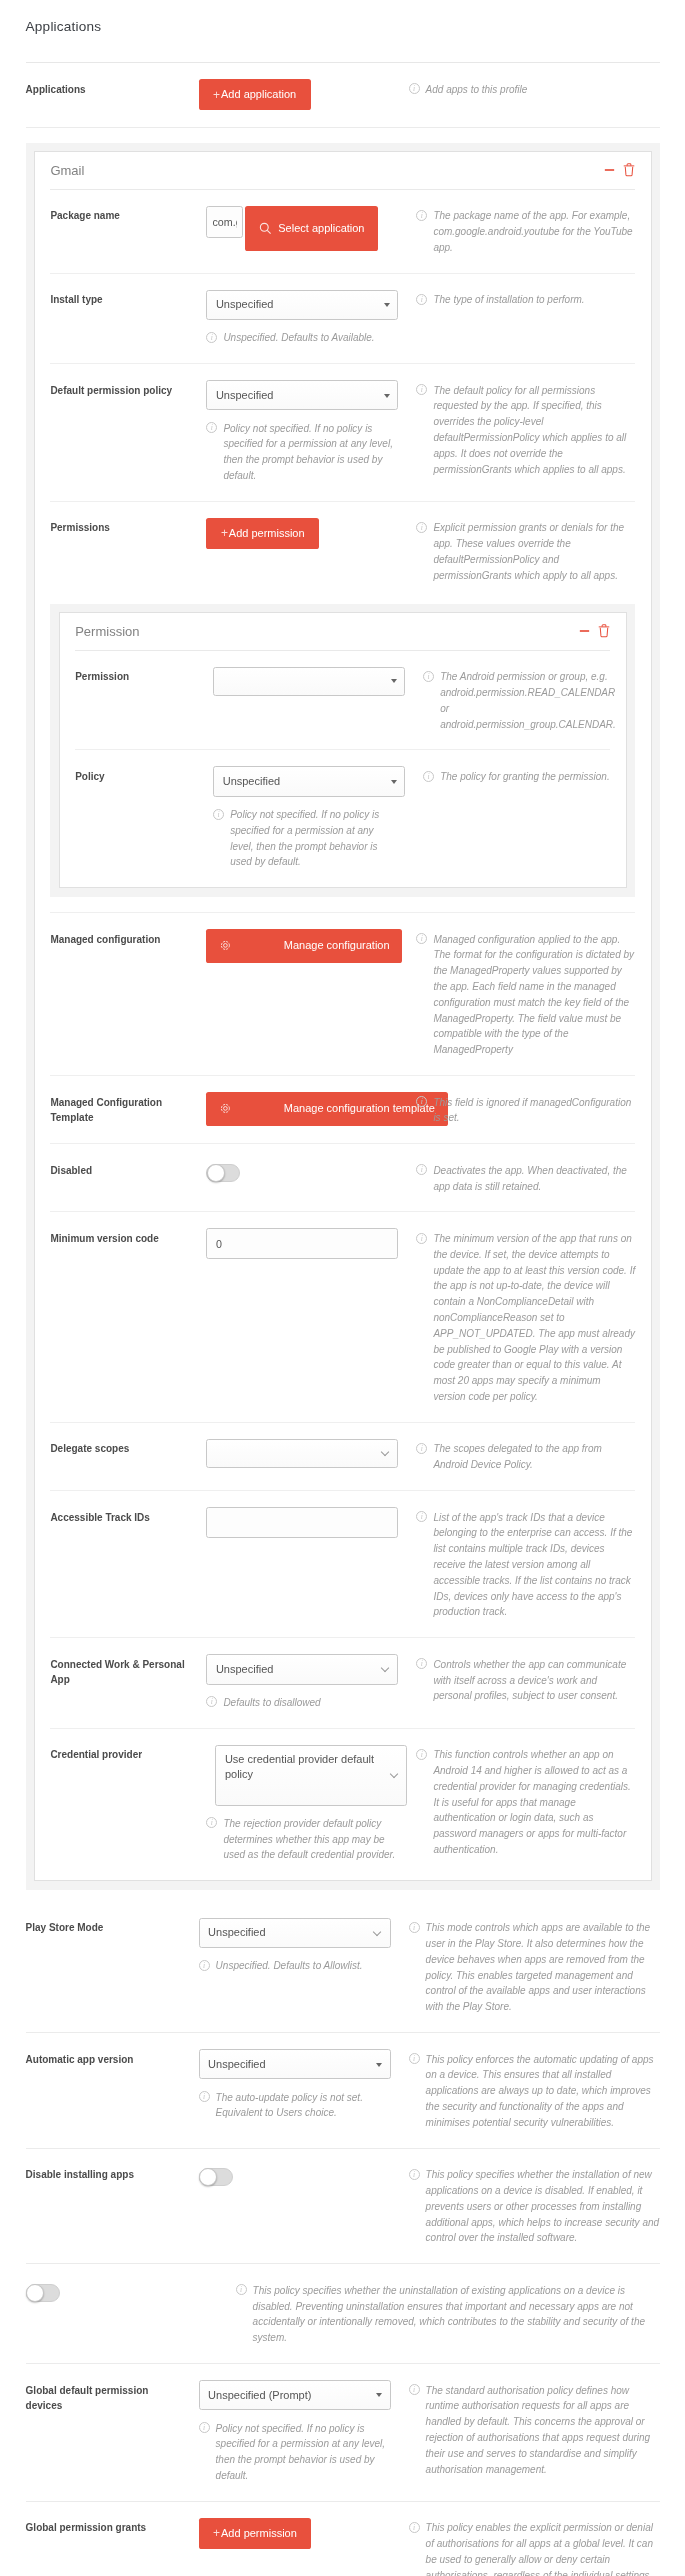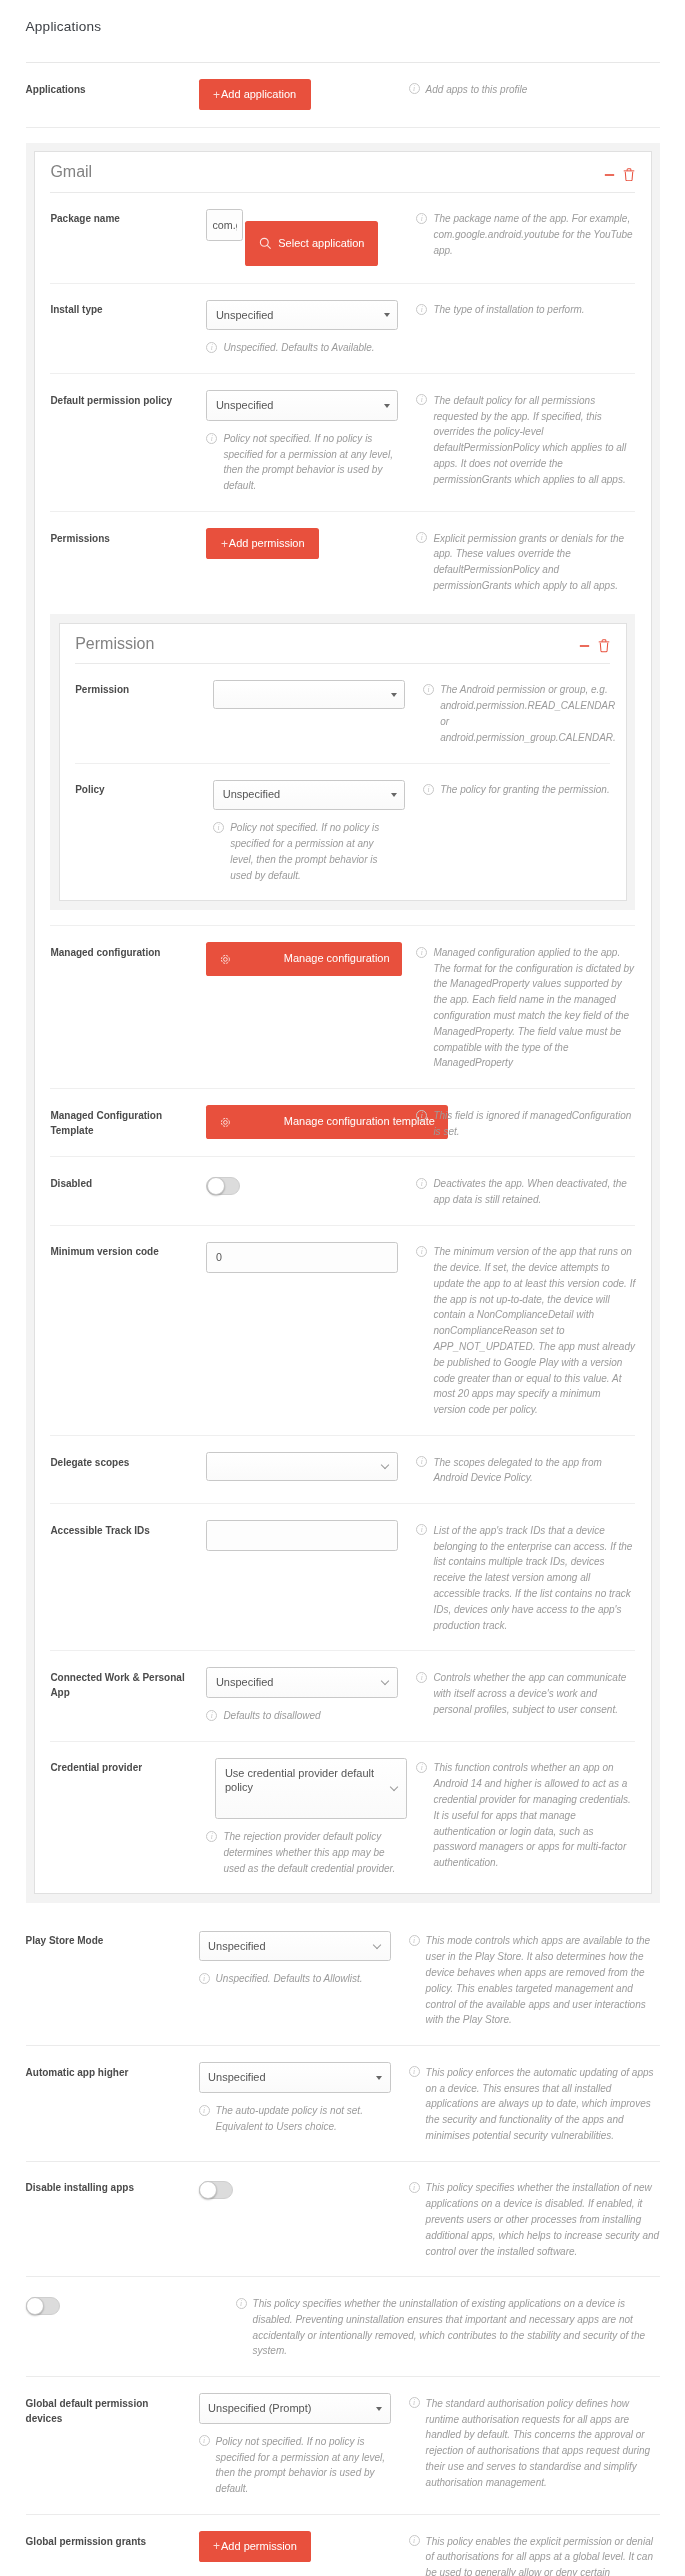--- a/index.html
+++ b/index.html
@@ -75,40 +75,40 @@
     border-right: 0.9px solid #999; border-bottom: 0.9px solid #999;
     transform: rotate(45deg);
   }
   .text-input {
     width: 192px; height: 31px; border: 0.9px solid #c8c8c8; border-radius: 2.6px;
     background: #fdfdfd; font-family: inherit; font-size: 10.7px; color: #555;
     padding: 0 8.5px;
   }
   .pkg-input { width: 37px; height: 32px; padding: 0 5.1px; vertical-align: top; }
   .pkg-row-control { display: flex; align-items: flex-start; }
-  .pkg-row-control .btn { margin-left: 1.7px; margin-top: 12px; justify-content: center; }
+  .pkg-row-control .btn { margin-left: 1.7px; margin-top: 0; justify-content: center; }
 
   
   .toggle {
     position: relative; width: 34px; height: 18px; border-radius: 9.4px;
     background: #dcdcdc; border: 0.9px solid #cfcfcf; cursor: pointer; margin-top: 3.4px;
   }
   .toggle .knob {
     position: absolute; left: -0.9px; top: -0.9px; width: 18px; height: 18px;
     border-radius: 50%; background: #ffffff; border: 0.9px solid #c4c4c4;
     box-shadow: 0 0.9px 1.7px rgba(0,0,0,.25);
   }
 
   
   .card-outer { background: #f3f3f3; padding: 8.5px; margin: 14.5px 0 12px 0; }
   .card { background: #fff; border: 0.9px solid #e0e0e0; padding: 0 15.3px; }
   .card-header {
-    display: flex; align-items: flex-end; justify-content: space-between;
+    display: flex; align-items: flex-start; justify-content: space-between;
     padding: 11px 0 10.2px 0; border-bottom: 0.9px solid #e9e9e9;
-    font-size: 16px; color: #828282;
+    font-size: 13px; color: #828282;
   }
   .card-actions { display: flex; align-items: center; gap: 8.5px; }
   .icon-btn { color: #e8503d; cursor: pointer; display: inline-flex; align-items: center; }
   .card .row { border-bottom: 0.9px solid #efefef; }
   .card .row:last-child, .card .row.last { border-bottom: none; }
   .nested-wrap { padding: 3.4px 0 15.3px 0; border-bottom: none !important; display: block; }
   .nested-outer { background: #f3f3f3; padding: 8.5px; }
 </style>
 </head>
 <body>
@@ -415,21 +415,21 @@
         <span class="help-text">Unspecified. Defaults to Allowlist.</span>
       </div>
     </div>
     <div class="col-info">
       <span class="info-icon">i</span>
       <span class="info-text">This mode controls which apps are available to the user in the Play Store. It also determines how the device behaves when apps are removed from the policy. This enables targeted management and control of the available apps and user interactions with the Play Store.</span>
     </div>
   </div>
 
   <div class="row row-outer">
-    <div class="col-label">Automatic app higher</div>
+    <div class="col-label">Automatic app version</div>
     <div class="col-control">
       <div class="select">
         <span>Unspecified</span>
         <span class="caret"></span>
       </div>
       <div class="help">
         <span class="info-icon">i</span>
         <span class="help-text">The auto-update policy is not set. Equivalent to Users choice.</span>
       </div>
     </div>

